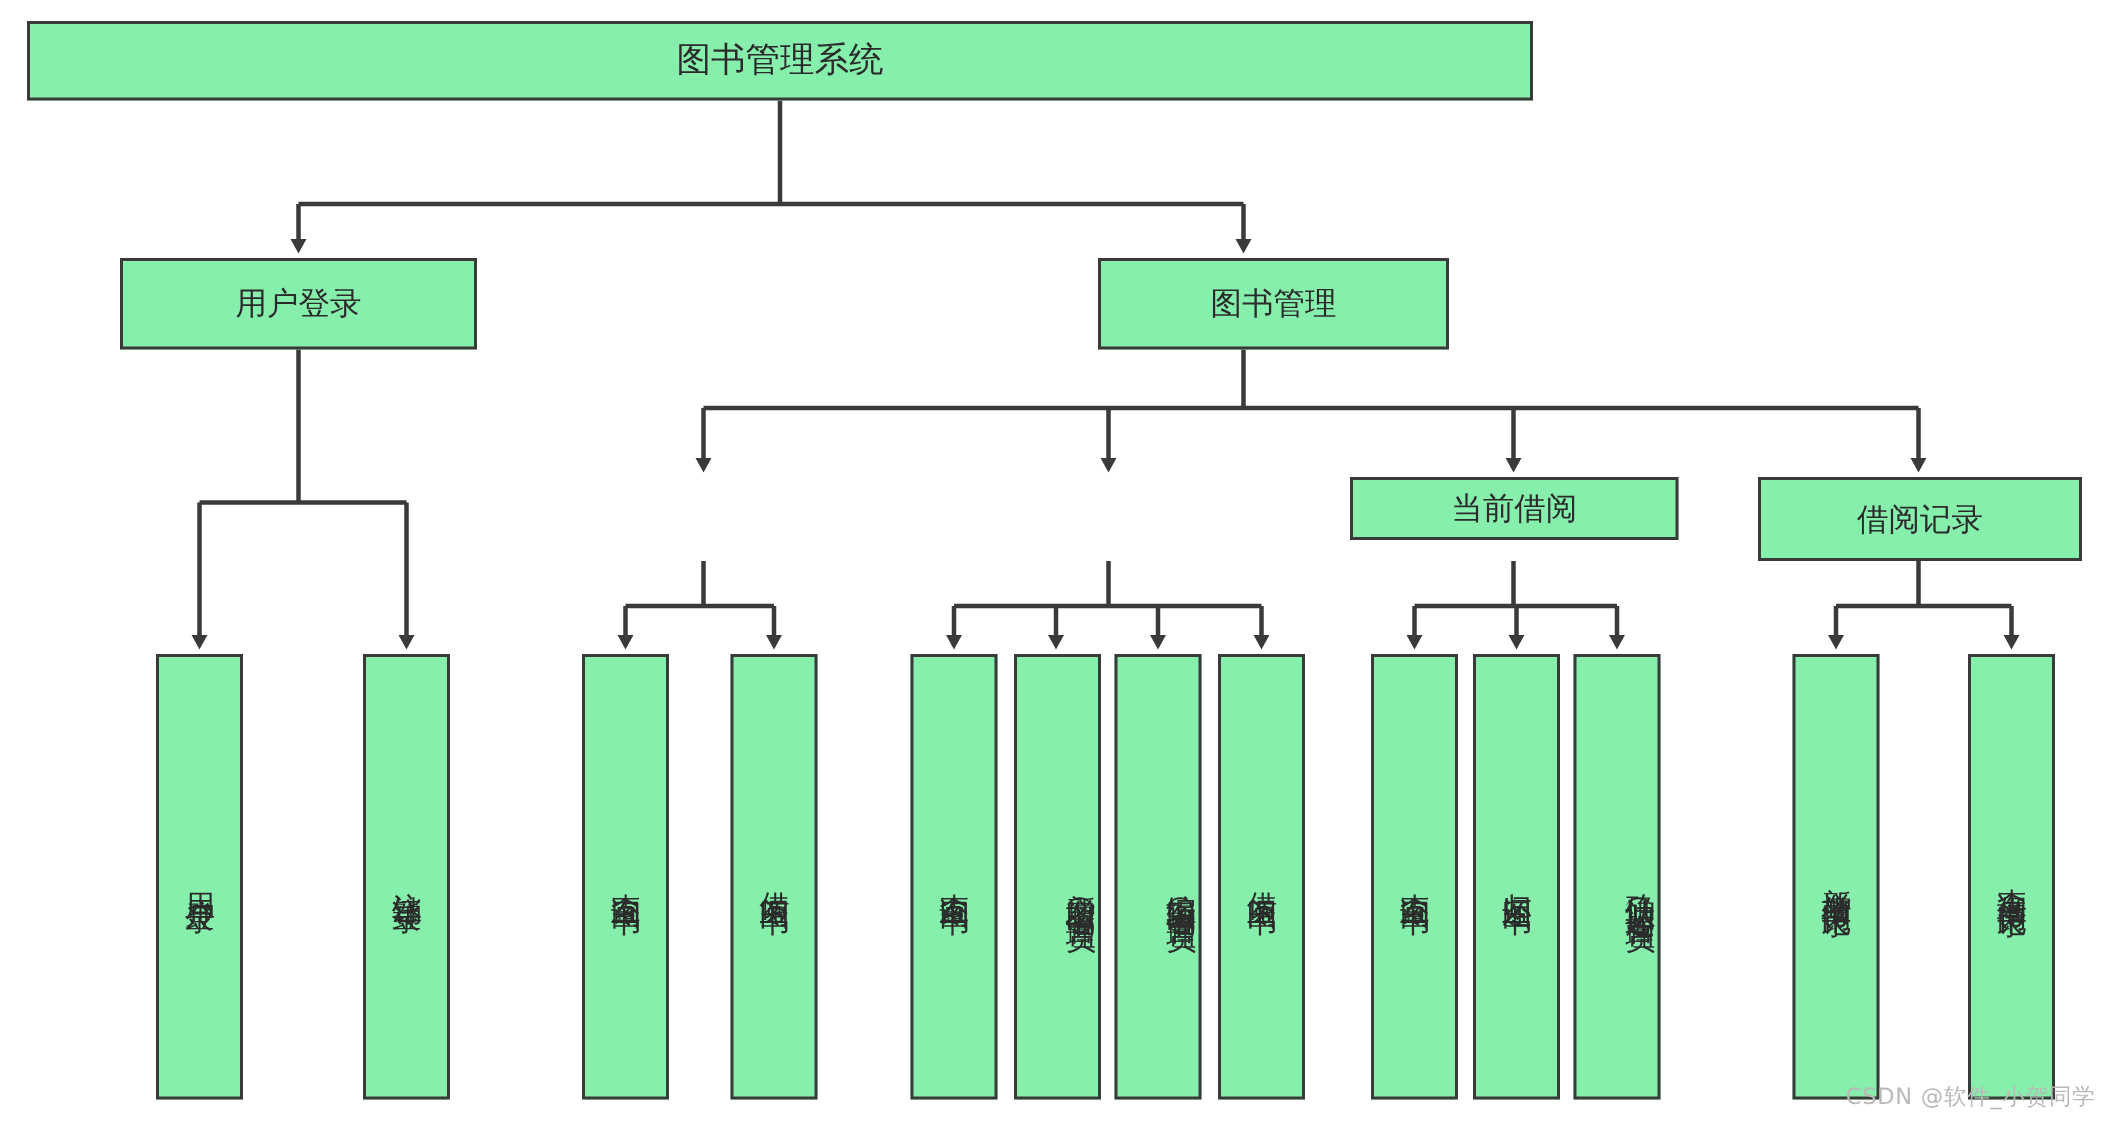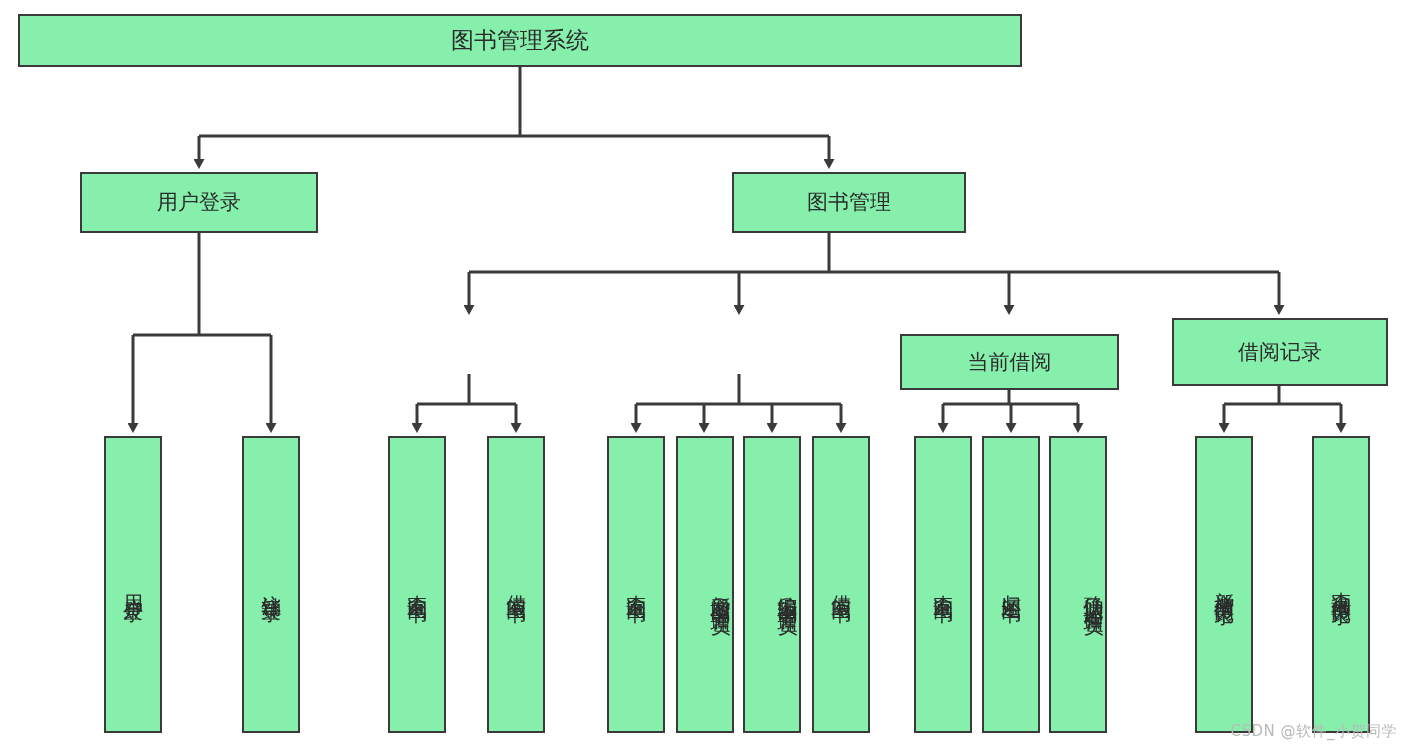--- a/index.html
+++ b/index.html
@@ -117,22 +117,22 @@
       <path d="M1224,404 L1224,424" marker-end="url(#arrow)"></path>
       <path d="M1341,404 L1341,424" marker-end="url(#arrow)"></path>
     </g>
   </svg>
 
   <div class="node horiz lvl0" style="left:18px; top:14px; width:1004px; height:53px;">图书管理系统</div>
 
   <div class="node horiz lvl1" style="left:80px; top:172px; width:238px; height:61px;">用户登录</div>
   <div class="node horiz lvl1" style="left:712px; top:172px; width:234px; height:61px;margin-left:20px;">图书管理</div>
 
-  <div class="node horiz lvl2" style="left:900px; top:318px; width:219px; height:56px;margin-top:16px;">当前借阅</div>
-  <div class="node horiz lvl2" style="left:1172px; top:318px; width:216px; height:68px;">借阅记录</div>
+  <div class="node horiz lvl2" style="left:900px; top:318px; width:219px; height:42px;">当前借阅</div>
+  <div class="node horiz lvl2" style="left:1172px; top:318px; width:216px; height:56px;">借阅记录</div>
 
   <div class="node vert mid lvl3" style="left:104px; top:436px; width:58px; height:297px;">用户登录</div>
   <div class="node vert mid lvl3" style="left:242px; top:436px; width:58px; height:297px;">注销登录</div>
 
   <div class="node vert mid lvl3" style="left:388px; top:436px; width:58px; height:297px;">查询图书</div>
   <div class="node vert mid lvl3" style="left:487px; top:436px; width:58px; height:297px;">借阅图书</div>
 
   <div class="node vert mid lvl3" style="left:607px; top:436px; width:58px; height:297px;">查询图书</div>
   <div class="node vert lvl3" style="left:676px; top:436px; width:58px; height:297px;">新增图书（管理员）</div>
   <div class="node vert lvl3" style="left:743px; top:436px; width:58px; height:297px;">编辑图书（管理员）</div>

